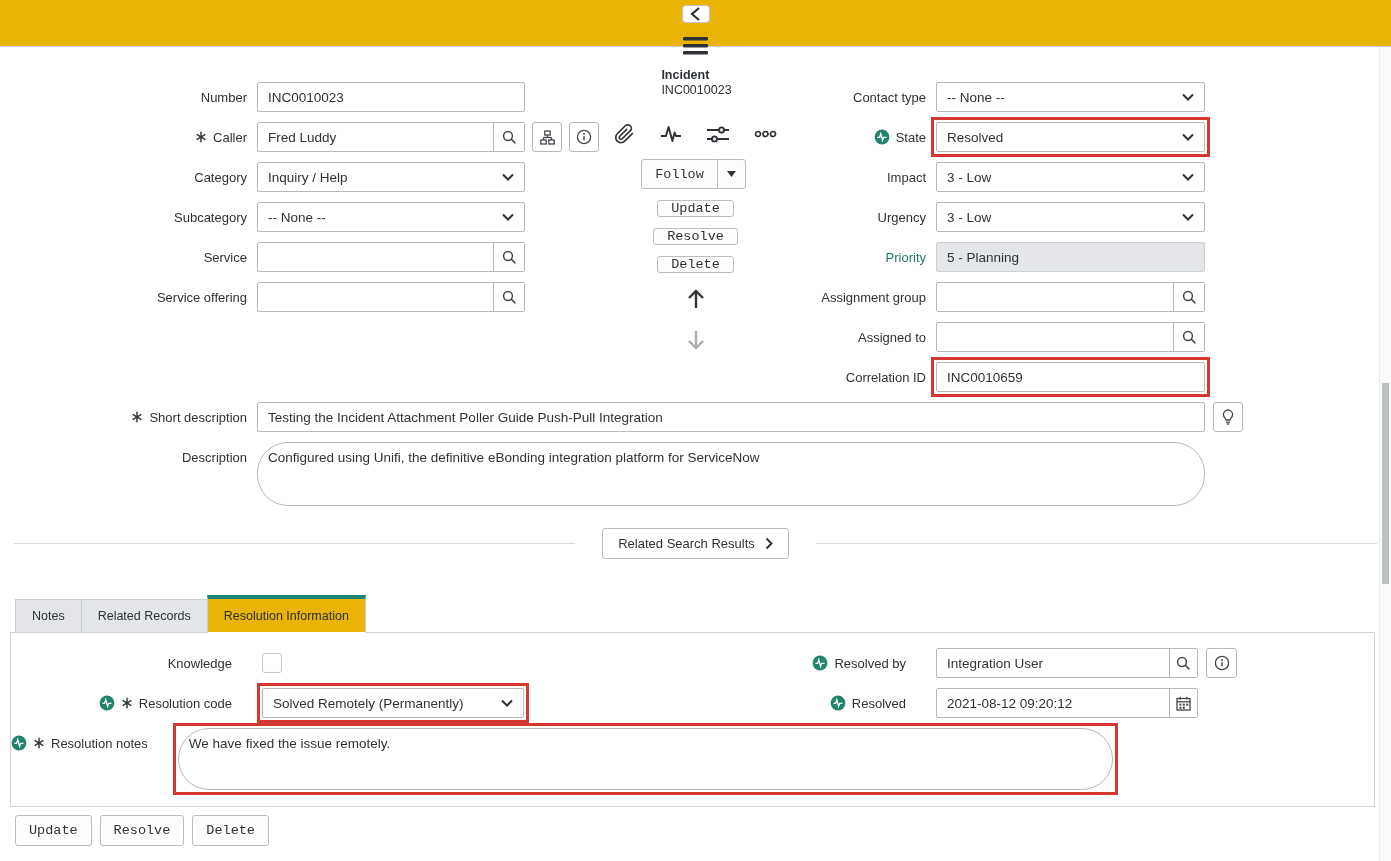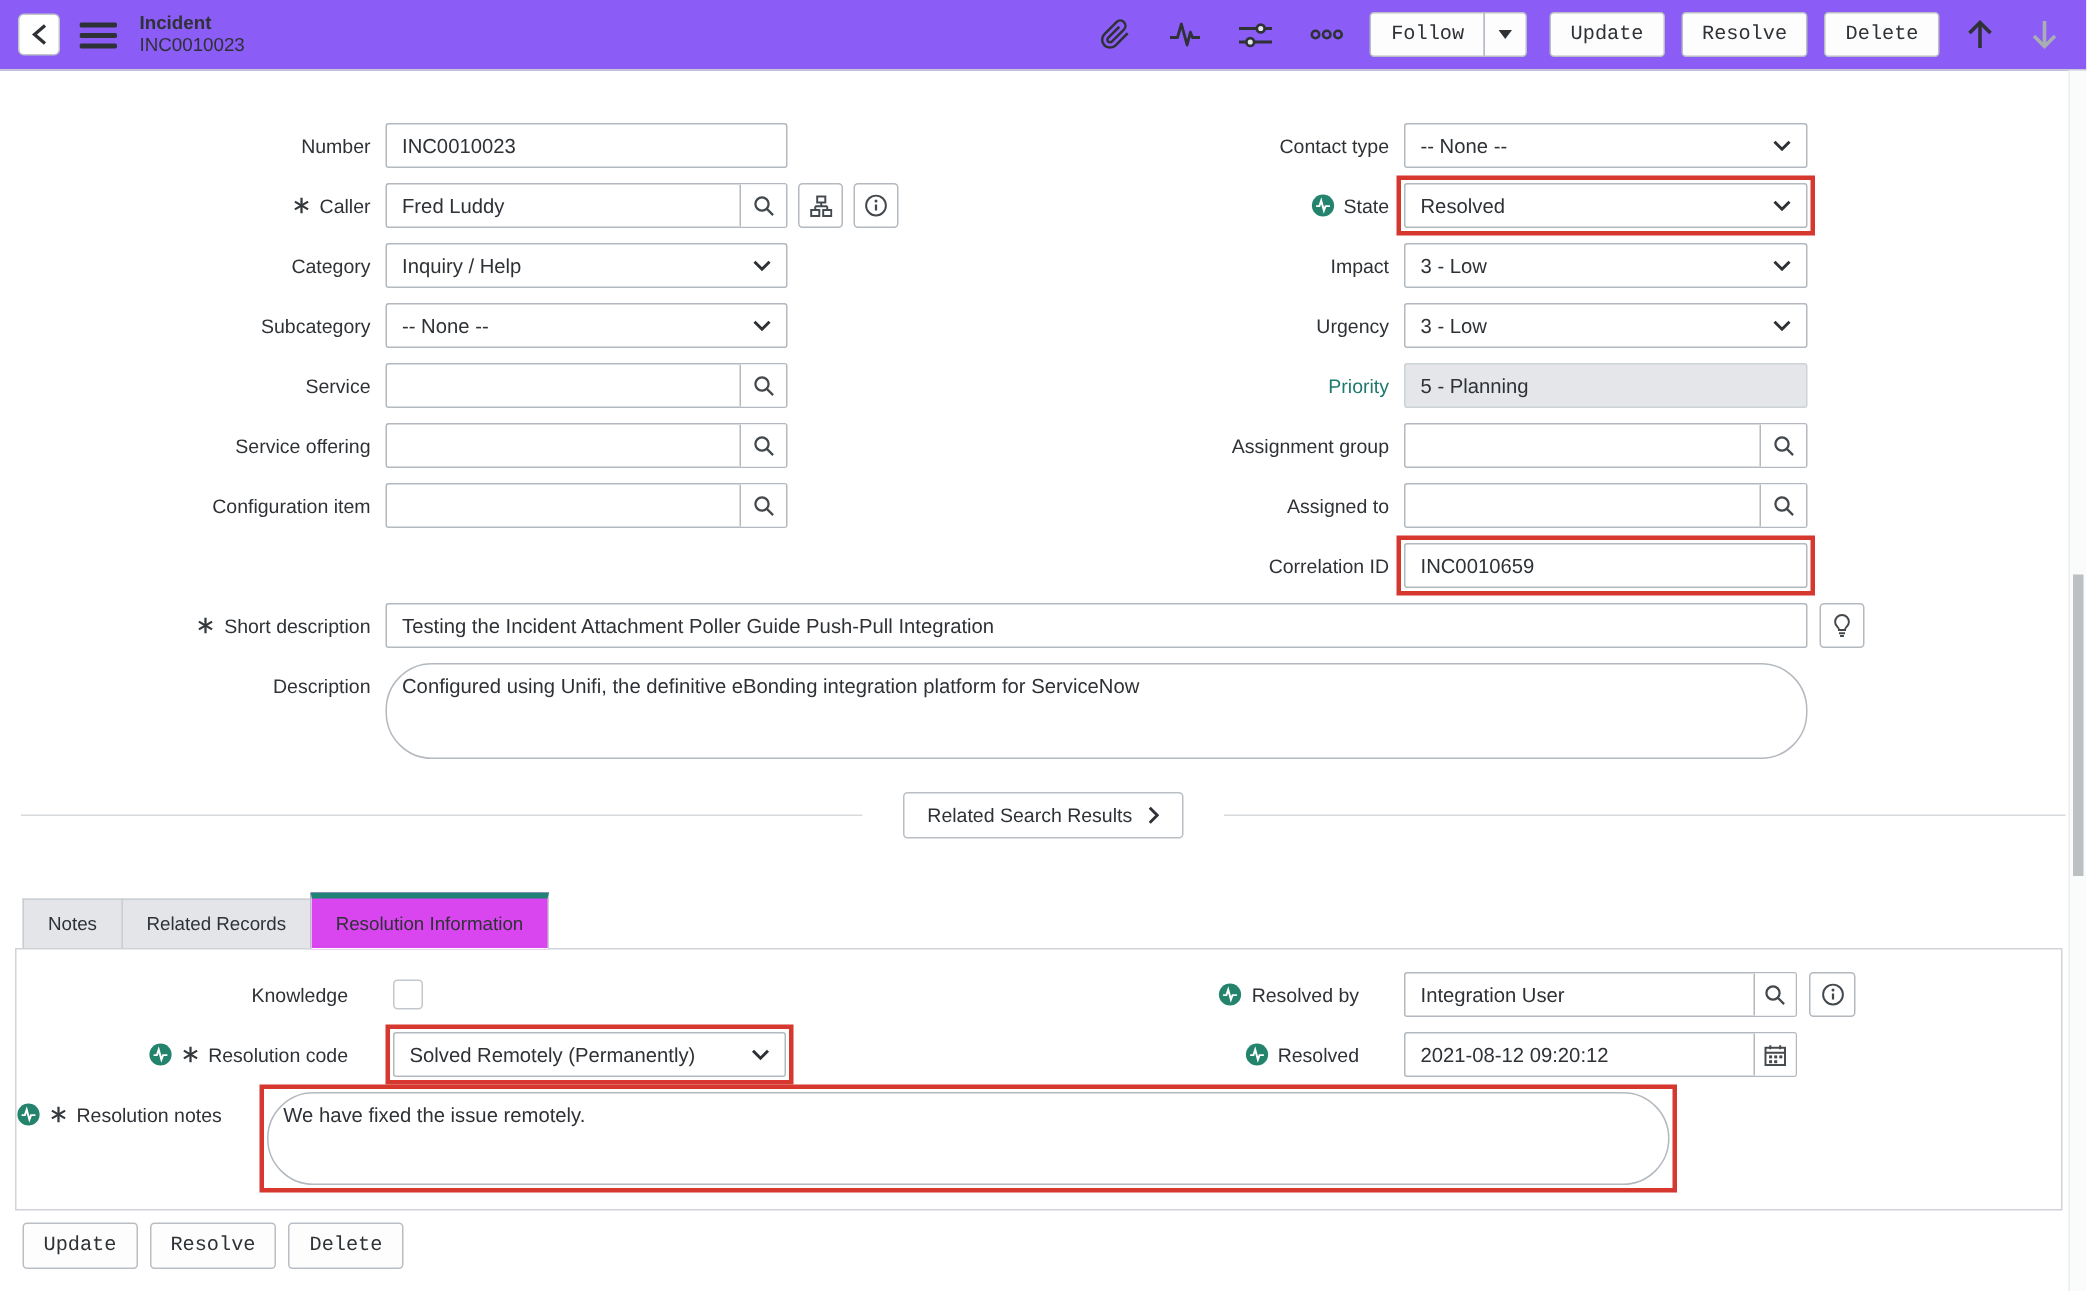--- a/index.html
+++ b/index.html
@@ -1,21 +1,21 @@
 <!DOCTYPE html>
 <html><head>
 <meta charset="utf-8">
 <style>
   html,body{margin:0;padding:0;background:#fff;}
   .page{position:relative;width:1391px;height:861px;background:#ffffff;overflow:hidden;
         font-family:"Liberation Sans",sans-serif;color:#2e3236;}
 
   
-  .app-header{height:47px;background:#8b5cf6;border-bottom:1px solid #c6cbd0;
-              display:flex;align-items:center;padding:5px 12px;box-sizing:border-box;gap:11px;}
+  .app-header{height:47px;background:#eab308;border-bottom:1px solid #c6cbd0;
+              display:flex;align-items:center;padding:5px 12px;box-sizing:border-box;gap:11px;flex-direction:column;}
   .back-btn{width:28px;height:28px;background:#fff;border:1px solid #bfc4c9;border-radius:4px;
             display:flex;align-items:center;justify-content:center;cursor:pointer;padding:0;}
   .burger-btn{background:none;border:none;padding:2px;display:flex;cursor:pointer;}
   .hdr-title{line-height:1.2;font-size:12.5px;margin-left:2px;}
   .hdr-title .t1{font-weight:bold;}
   .hdr-spacer{flex:1;}
   .hdr-icon-btn{background:none;border:none;padding:3px 6px;display:flex;align-items:center;cursor:pointer;}
   .btn{height:30px;padding:0 13px;background:#fdfdfd;border:1px solid #b9bec4;border-radius:3px;
        font-family:Liberation Mono, monospace;font-size:13.5px;color:#2e3236;cursor:pointer;}
   .split{display:flex;margin-right:4px;}
@@ -62,21 +62,21 @@
   
   .related-row{display:flex;align-items:center;margin:22px 14px 0 14px;gap:27px;}
   .rline{flex:1;height:1px;background:#d7dadd;}
   .related-btn{display:flex;align-items:center;gap:10px;height:31px;padding:0 15px;background:#fff;
                border:1px solid #b9bec4;border-radius:3px;font-family:inherit;font-size:13px;color:#2e3236;cursor:pointer;}
 
   
   .tabs{display:flex;align-items:flex-end;margin:36px 0 0 15px;position:relative;z-index:2;}
   .tab{height:33px;padding:0 16px;background:#e3e5e8;border:1px solid #c9ced2;border-bottom:none;
        display:flex;align-items:center;font-size:12.5px;cursor:pointer;margin-right:-1px;box-sizing:border-box;justify-content:center;}
-  .tab.active{background:#d946ef;border-top:4px solid #1f8476;height:38px;margin-bottom:-1px;
+  .tab.active{background:#eab308;border-top:4px solid #1f8476;height:38px;margin-bottom:-1px;
               border-bottom:1px solid #fff;}
   .tab-content{border:1px solid #d0d4d8;margin:0 16px 0 10px;height:175px;box-sizing:border-box;
                display:flex;padding-top:15px;background:#fff;}
   .tc-left{width:684px;display:flex;flex-direction:column;}
   .tc-right{width:670px;display:flex;flex-direction:column;}
   .tc-left .flabel{width:251px;padding-right:30px;}
   .tc-right .flabel{width:241px;padding-right:30px;}
   .checkbox{appearance:none;-webkit-appearance:none;width:20px;height:20px;border:1px solid #c3c8cd;
             border-radius:3px;background:#fff;margin:0;cursor:pointer;}
   .w262{width:262px;} .w935{width:935px;}
@@ -303,36 +303,20 @@
             <span>
                 <svg width="15" height="15" viewBox="0 0 15 15">
                   <circle cx="6" cy="6" r="4.4" fill="none" stroke="#43484d" stroke-width="1.5"></circle>
                   <line x1="9.4" y1="9.4" x2="13.4" y2="13.4" stroke="#43484d" stroke-width="1.5"></line>
                 </svg>
               </span>
           </button>
         </div>
       </div>
 
-      <div class="frow">
-        <div class="flabel">
-            <span>Configuration item</span>
-          </div>
-        <div class="refgroup w268">
-          <input value="" style="">
-          <button class="ref-btn">
-            <span>
-                <svg width="15" height="15" viewBox="0 0 15 15">
-                  <circle cx="6" cy="6" r="4.4" fill="none" stroke="#43484d" stroke-width="1.5"></circle>
-                  <line x1="9.4" y1="9.4" x2="13.4" y2="13.4" stroke="#43484d" stroke-width="1.5"></line>
-                </svg>
-              </span>
-          </button>
-        </div>
-      </div>
     </div>
 
     <div class="fcol right">
 
       <div class="frow">
         <div class="flabel">
             <span>Contact type</span>
           </div>
         <div class="control select w269">
           <span>-- None --</span>

